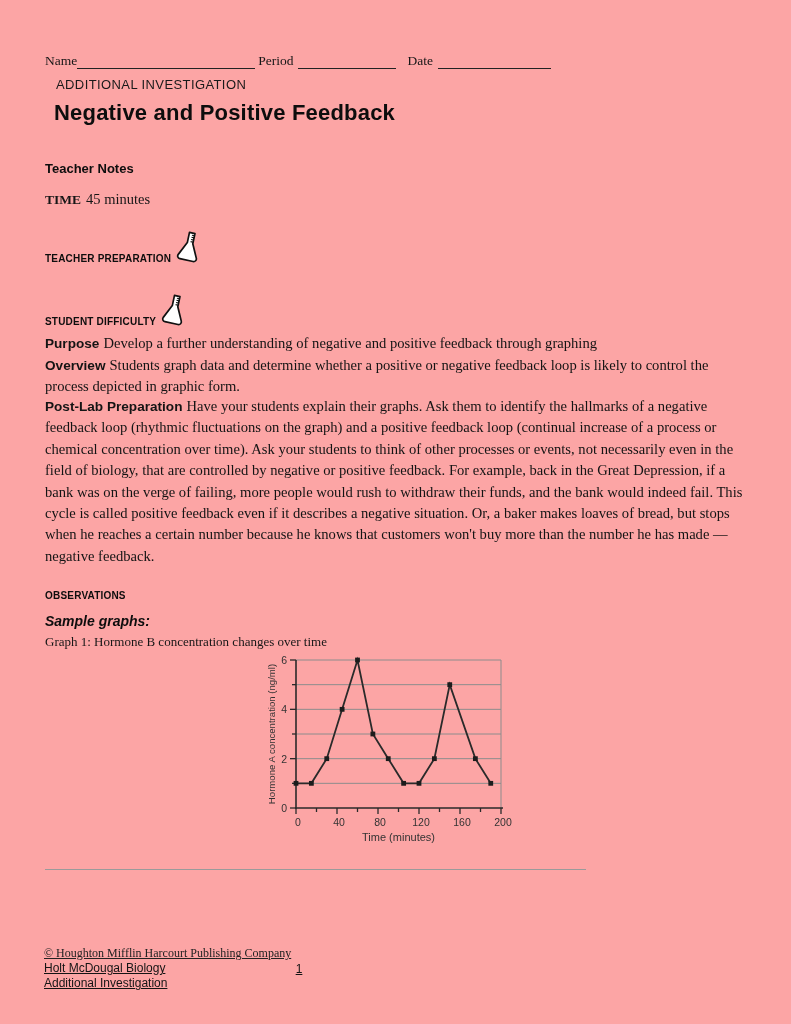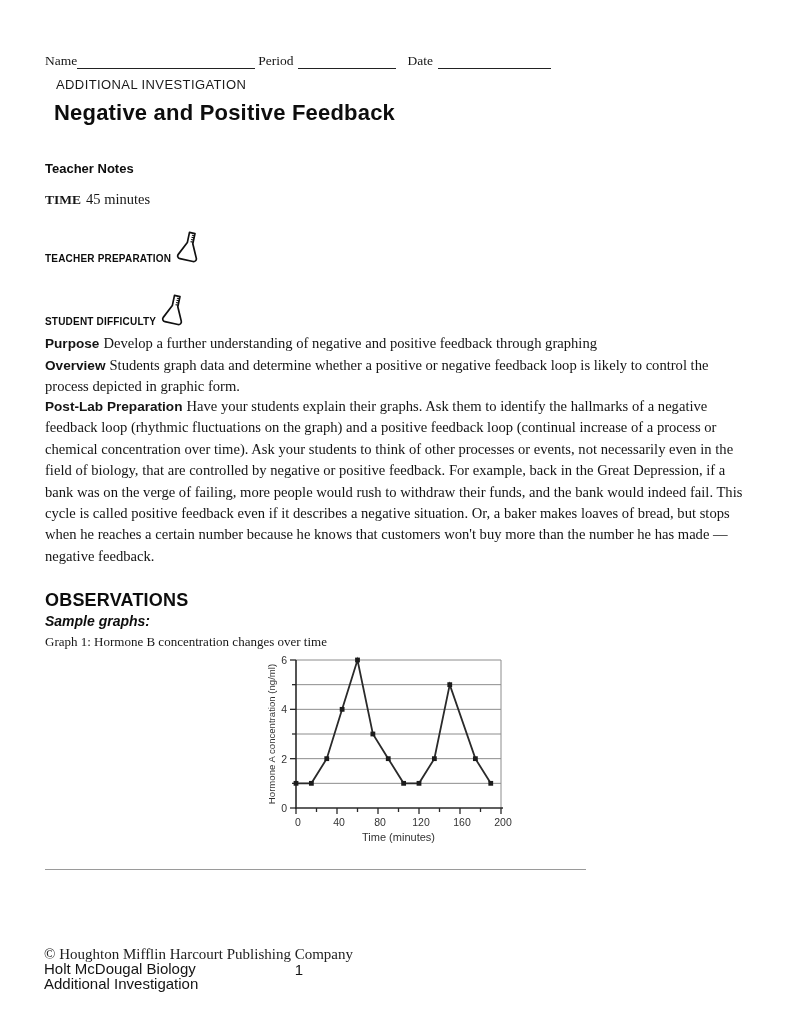--- a/index.html
+++ b/index.html
@@ -1,17 +1,17 @@
 <!DOCTYPE html>
 <html><head>
 <meta charset="utf-8">
 <style>
   html,body{margin:0;padding:0;background:#e8e8e8;}
   .page{
-    position:relative;width:791px;height:1024px;background:#ffffff;
+    position:relative;width:791px;height:1024px;background:#fca5a5;
     font-family:"Liberation Serif",serif;color:#161616;overflow:hidden;
     margin:0 auto;
   }
   .sans{font-family:"Liberation Sans",sans-serif;}
   .abs{position:absolute;}
 
   
   .nameline{top:53px;left:45px;width:540px;font-size:13.5px;display:flex;align-items:flex-end;white-space:nowrap;}
   .blank{display:inline-block;border-bottom:1px solid #222;height:14px;}
   .kicker{top:77px;left:56px;font-size:13px;letter-spacing:.4px;color:#1a1a1a;}
@@ -21,29 +21,29 @@
   .timeline{top:191px;left:45px;font-size:14.5px;}
   .timeline b{font-family:Liberation Serif, serif;font-size:13.5px;margin-right:5px;}
 
   .prep-row{left:45px;display:flex;align-items:flex-end;}
   .prep-label{font-size:10px;font-weight:bold;padding-bottom:3px;letter-spacing:.2px;color:#0d0d0d;}
   .flask{margin-left:5px;}
 
   .para{left:45px;width:707px;font-size:14.6px;line-height:21.4px;color:#141414;}
   .para b{font-family:"Liberation Sans",sans-serif;font-size:13.6px;margin-right:4px;}
 
-  .h3{left:45px;font-size:18px;font-weight:bold;letter-spacing:.2px;color:#0d0d0d;}
+  .h3{left:45px;font-size:10px;font-weight:bold;letter-spacing:.2px;color:#0d0d0d;}
   .h3i{left:45px;font-size:14px;font-weight:bold;font-style:italic;color:#0d0d0d;text-align:right;}
   .caption{top:634px;left:45px;font-size:13px;}
 
   .chartbox{top:650px;left:266px;width:272px;height:198px;}
   .answerline{top:855px;left:45px;width:541px;height:14px;border-bottom:1.6px solid #9a9a9a;}
 
-  .copyright{top:946px;left:44px;font-size:15px;color:#222;}
-  .foot{font-family:"Liberation Sans",sans-serif;font-size:15px;line-height:15.4px;color:#141414;}
+  .copyright{top:946px;left:44px;font-size:12px;color:#222;text-decoration:underline;}
+  .foot{font-family:"Liberation Sans",sans-serif;font-size:12px;line-height:15.4px;color:#141414;text-decoration:underline;}
   .foot-left{top:961px;left:44px;}
   .foot-page{top:962px;left:277px;width:44px;text-align:center;}
   .foot-right{top:961px;left:362px;width:238px;text-align:center;}
 </style>
 </head>
 <body>
 
 <div class="page">
 
   <div class="abs nameline">

